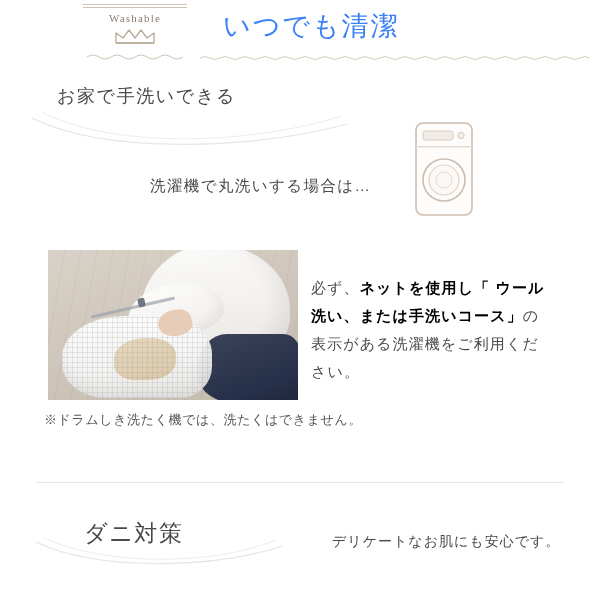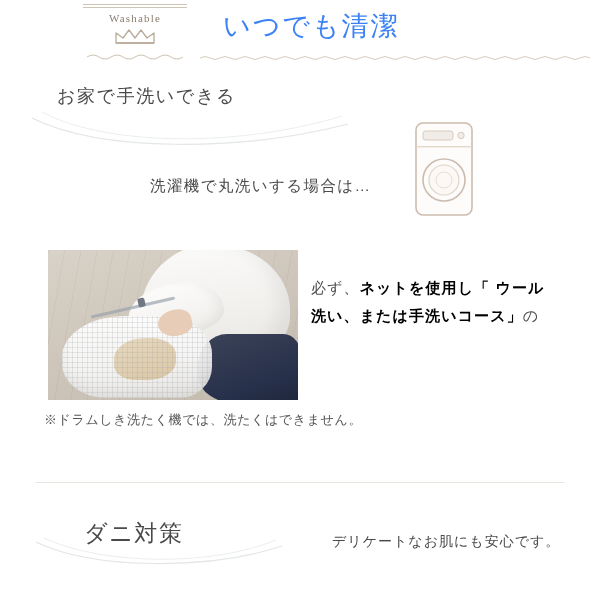--- a/index.html
+++ b/index.html
@@ -369,20 +369,22 @@
     <div class="photo-hand"></div>
   </div>
 
   <div class="para-right">
     <div>
       <span>必ず、</span><span class="em">ネットを使用し「 ウール</span>
     </div>
     <div>
       <span class="em">洗い、または手洗いコース」</span><span>の</span>
     </div>
+    <div>表示がある洗濯機をご利用くだ</div>
+    <div>さい。</div>
   </div>
 
   <div class="notes">
     <div>※ドラムしき洗たく機では、洗たくはできません。</div>
   </div>
 
   <div class="divider"></div>
 
   <div class="sec2-title">ダニ対策</div>
 

